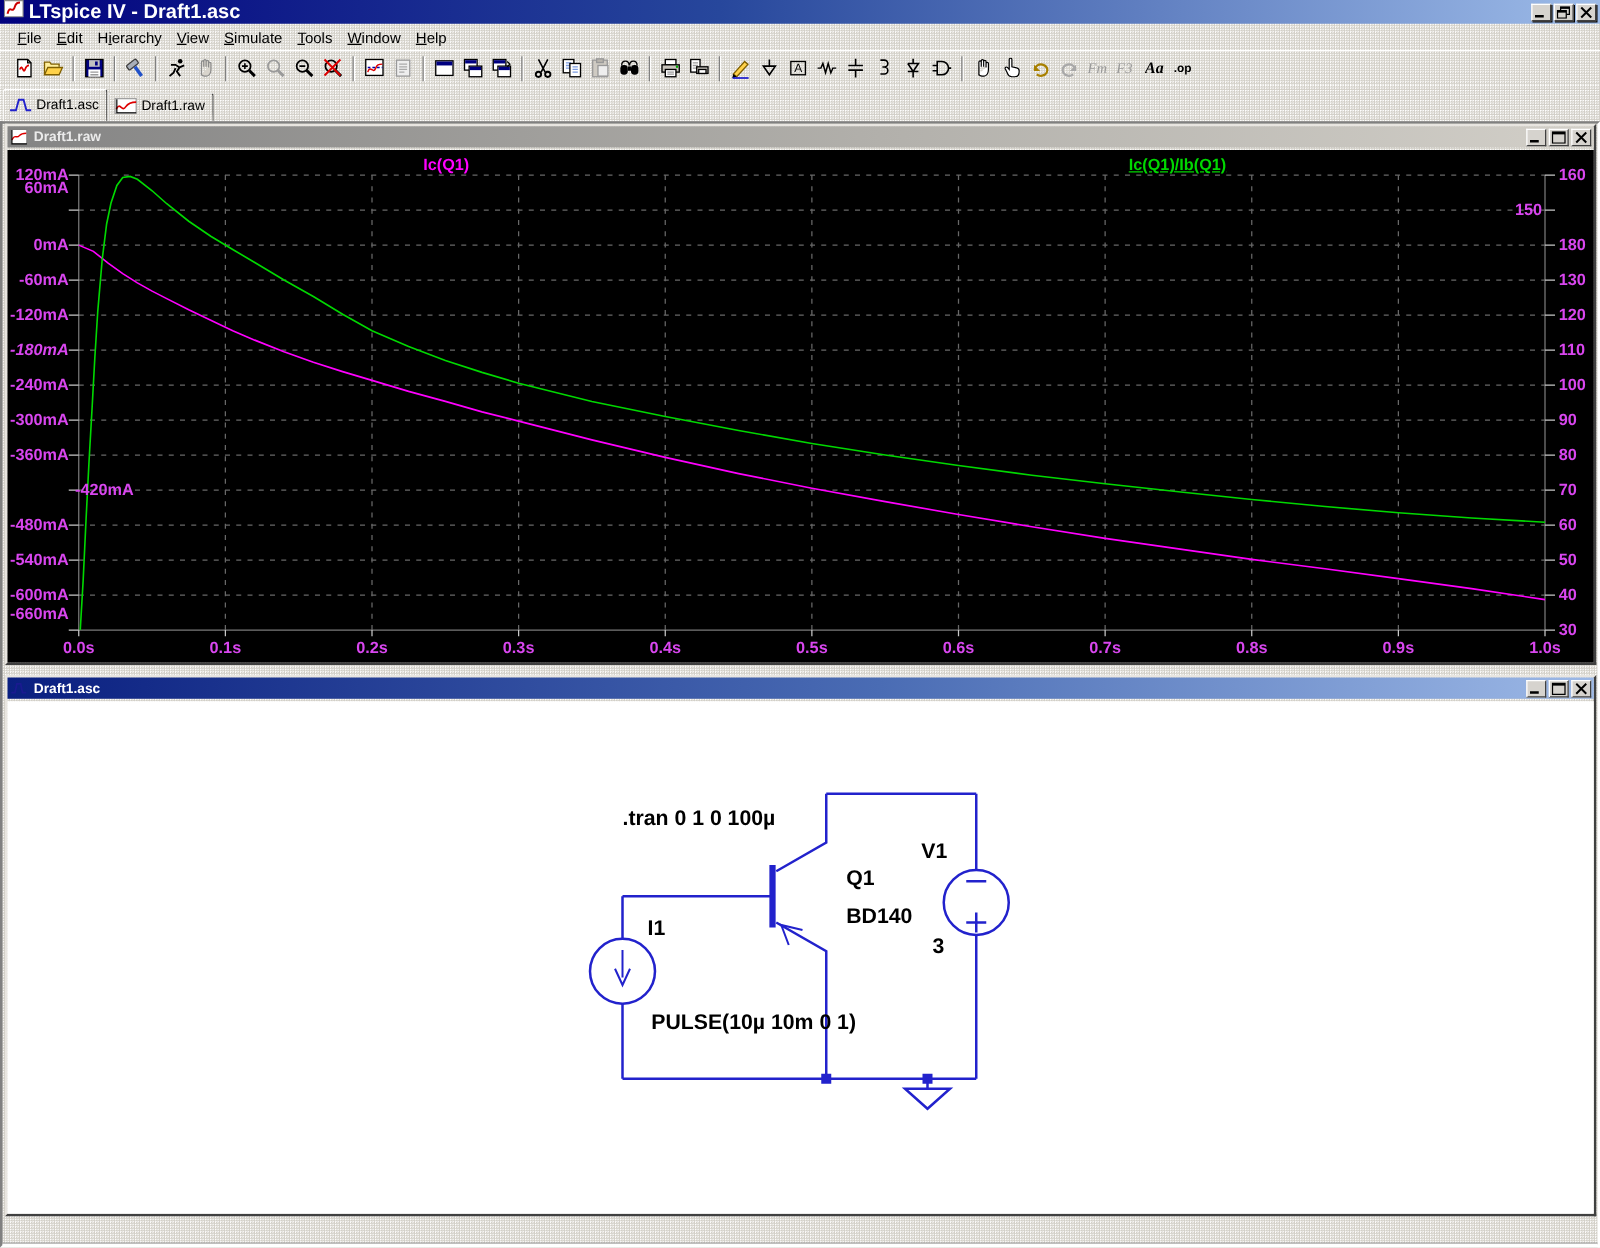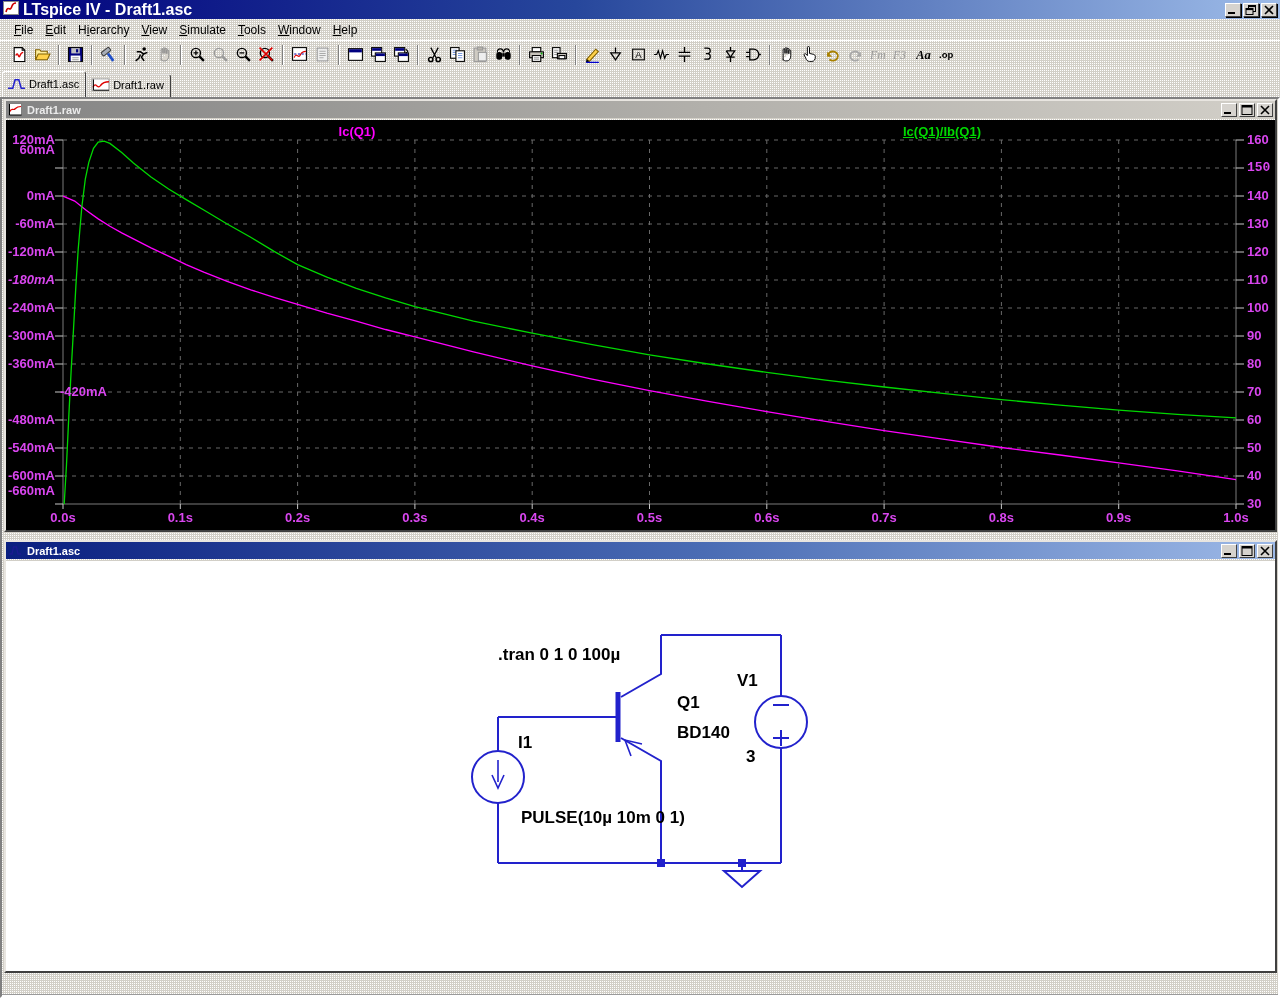--- a/index.html
+++ b/index.html
@@ -458,22 +458,22 @@
         <div class="axlbl" style="right: 1220px; top: 153px; font-style: italic;">-180mA</div>
         <div class="axlbl" style="right: 1220px; top: 181px;">-240mA</div>
         <div class="axlbl" style="right: 1220px; top: 209px;">-300mA</div>
         <div class="axlbl" style="right: 1220px; top: 237px;">-360mA</div>
         <div class="axlbl" style="right: 1168px; top: 265px;">-420mA</div>
         <div class="axlbl" style="right: 1220px; top: 293px;">-480mA</div>
         <div class="axlbl" style="right: 1220px; top: 321px;">-540mA</div>
         <div class="axlbl" style="right: 1220px; top: 349px;">-600mA</div>
         <div class="axlbl" style="right: 1220px; top: 364px;">-660mA</div>
         <div class="axlbl" style="left: 1241px; top: 13px;">160</div>
-        <div class="axlbl" style="left: 1241px; top: 41px; font-family: Liberation Mono, monospace;">150</div>
-        <div class="axlbl" style="left: 1241px; top: 69px;">140</div>
+        <div class="axlbl" style="left: 1206px; top: 41px;">150</div>
+        <div class="axlbl" style="left: 1241px; top: 69px;">180</div>
         <div class="axlbl" style="left: 1241px; top: 97px;">130</div>
         <div class="axlbl" style="left: 1241px; top: 125px;">120</div>
         <div class="axlbl" style="left: 1241px; top: 153px;">110</div>
         <div class="axlbl" style="left: 1241px; top: 181px;">100</div>
         <div class="axlbl" style="left: 1241px; top: 209px;">90</div>
         <div class="axlbl" style="left: 1241px; top: 237px;">80</div>
         <div class="axlbl" style="left: 1241px; top: 265px;">70</div>
         <div class="axlbl" style="left: 1241px; top: 293px;">60</div>
         <div class="axlbl" style="left: 1241px; top: 321px;">50</div>
         <div class="axlbl" style="left: 1241px; top: 349px;">40</div>

